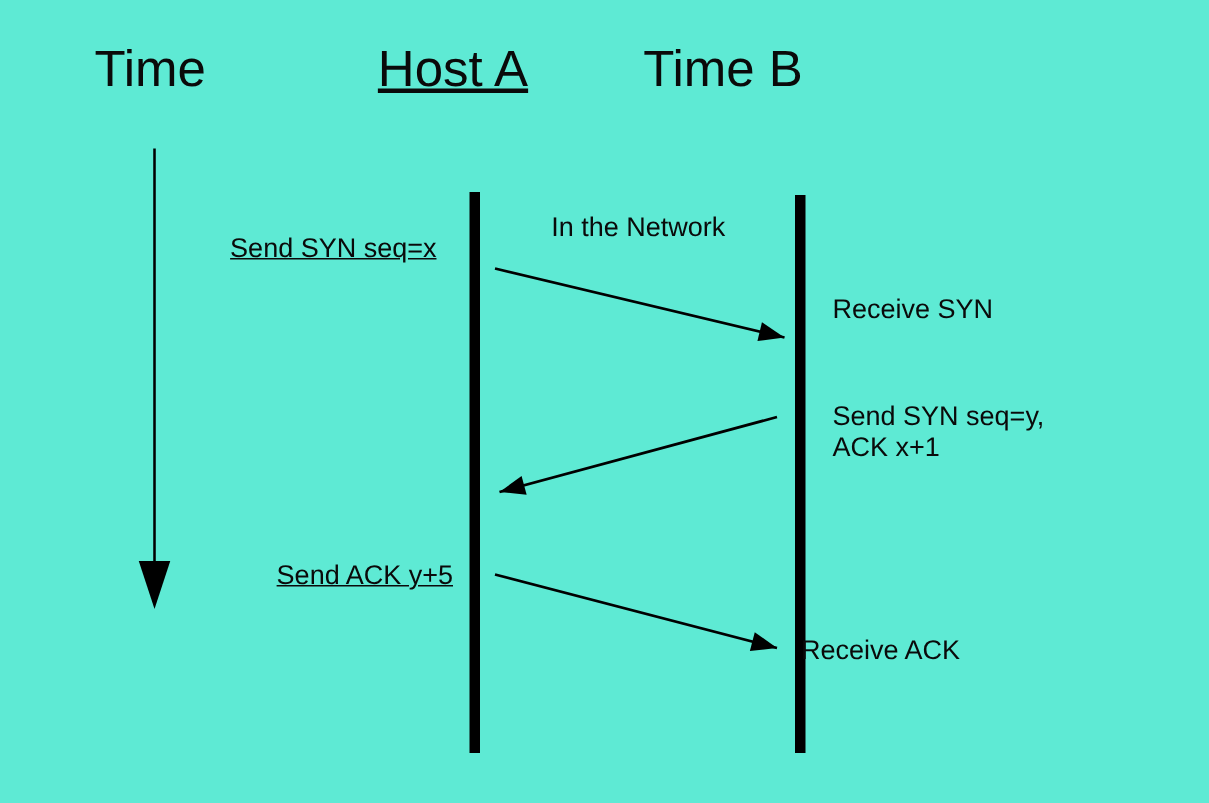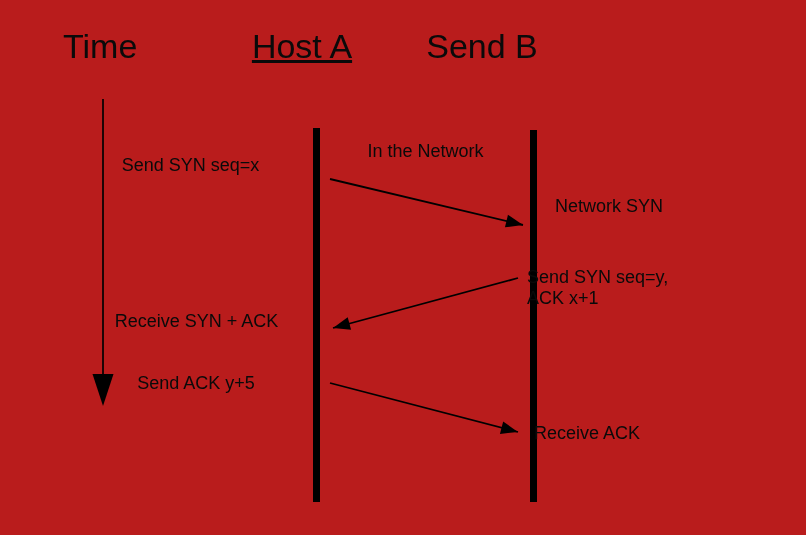--- a/index.html
+++ b/index.html
@@ -4,21 +4,21 @@
 <style>
   html, body {
     margin: 0;
     padding: 0;
     background: #ffffff;
   }
   .stage {
     position: relative;
     width: 806px;
     height: 535px;
-    background: #b91c1c;
+    background: #5eead4;
     font-family: "Liberation Sans", sans-serif;
     color: #0a0a0a;
     overflow: hidden;
   }
   .stage svg {
     position: absolute;
     left: 0;
     top: 0;
   }
   .label {
@@ -28,21 +28,21 @@
     color: #0a0a0a;
     white-space: pre-line;
   }
   .hdr {
     position: absolute;
     font-size: 34px;
     line-height: 38px;
     color: #0a0a0a;
     white-space: nowrap;
   }
-  .right { text-align: center; }
+  .right { text-align: right; text-decoration: underline; }
   .center { text-align: center; }
 </style>
 </head>
 <body>
 
 <div class="stage">
 
   <svg width="806" height="535" viewBox="0 0 806 535">
     <defs>
       <marker id="arrowhead" viewBox="0 0 10 10" refX="10" refY="5" markerWidth="22" markerHeight="17" markerUnits="userSpaceOnUse" orient="auto">
@@ -58,27 +58,26 @@
     <line x1="316.5" y1="128" x2="316.5" y2="502" stroke="#000000" stroke-width="7"></line>
     <line x1="533.5" y1="130" x2="533.5" y2="502" stroke="#000000" stroke-width="7"></line>
 
     <line x1="330" y1="179" x2="523" y2="225" stroke="#000000" stroke-width="1.8" marker-end="url(#arrowhead)"></line>
     <line x1="518" y1="278" x2="333" y2="328" stroke="#000000" stroke-width="1.8" marker-end="url(#arrowhead)"></line>
     <line x1="330" y1="383" x2="518" y2="432" stroke="#000000" stroke-width="1.8" marker-end="url(#arrowhead)"></line>
   </svg>
 
   <div class="hdr" style="left:63px; top:27px;">Time</div>
   <div class="hdr center" style="left:242px; top:27px; width:120px;text-decoration:underline;">Host A</div>
-  <div class="hdr center" style="left:422px; top:27px; width:120px;">Send B</div>
+  <div class="hdr center" style="left:422px; top:27px; width:120px;">Time B</div>
 
   <div class="label center" style="left:317px; top:124px; width:217px;margin-top:17px;">In the Network</div>
 
   <div class="label right" style="left:90px; top:155px; width:201px;">Send SYN seq=x</div>
-  <div class="label" style="left:555px; top:196px;">Network SYN</div>
+  <div class="label" style="left:555px; top:196px;">Receive SYN</div>
 
-  <div class="label" style="left:527px; top:267px;">Send SYN seq=y,
+  <div class="label" style="left:555px; top:267px;">Send SYN seq=y,
 ACK x+1</div>
-  <div class="label right" style="left:90px; top:311px; width:213px;">Receive SYN + ACK</div>
 
   <div class="label right" style="left:90px; top:373px; width:212px;">Send ACK y+5</div>
   <div class="label" style="left:534px; top:423px;">Receive ACK</div>
 
 </div>
 
 </body></html>

